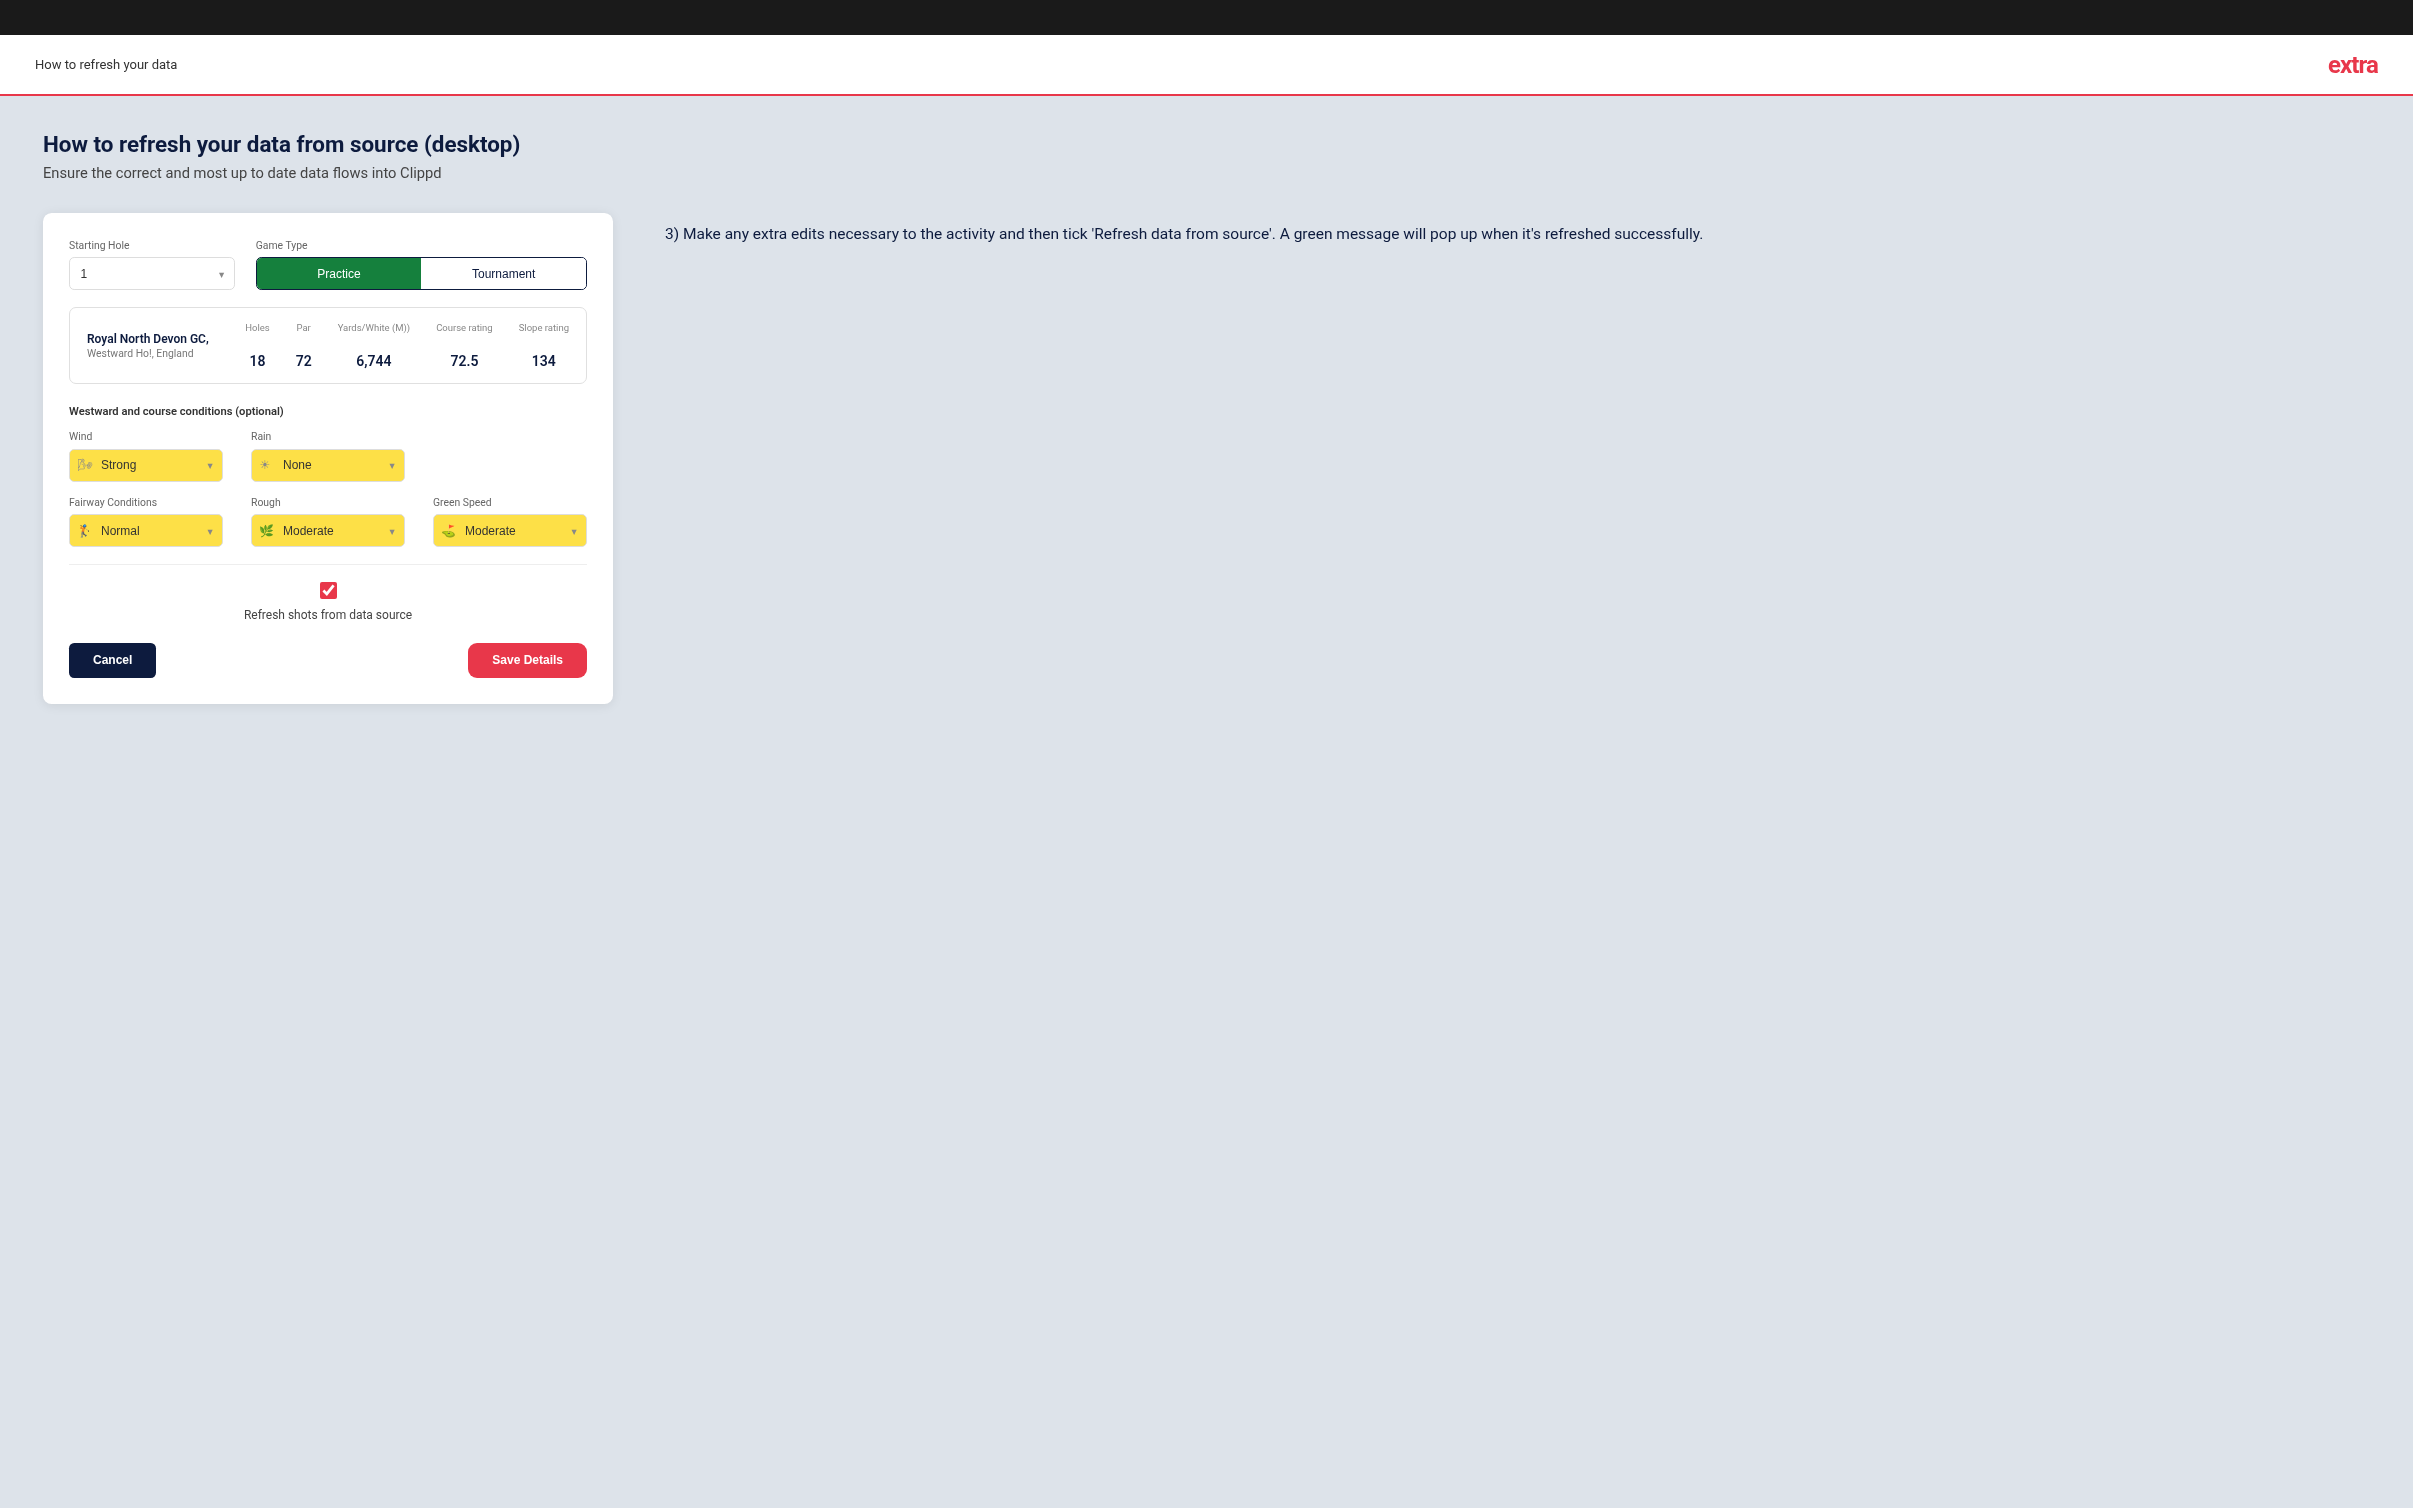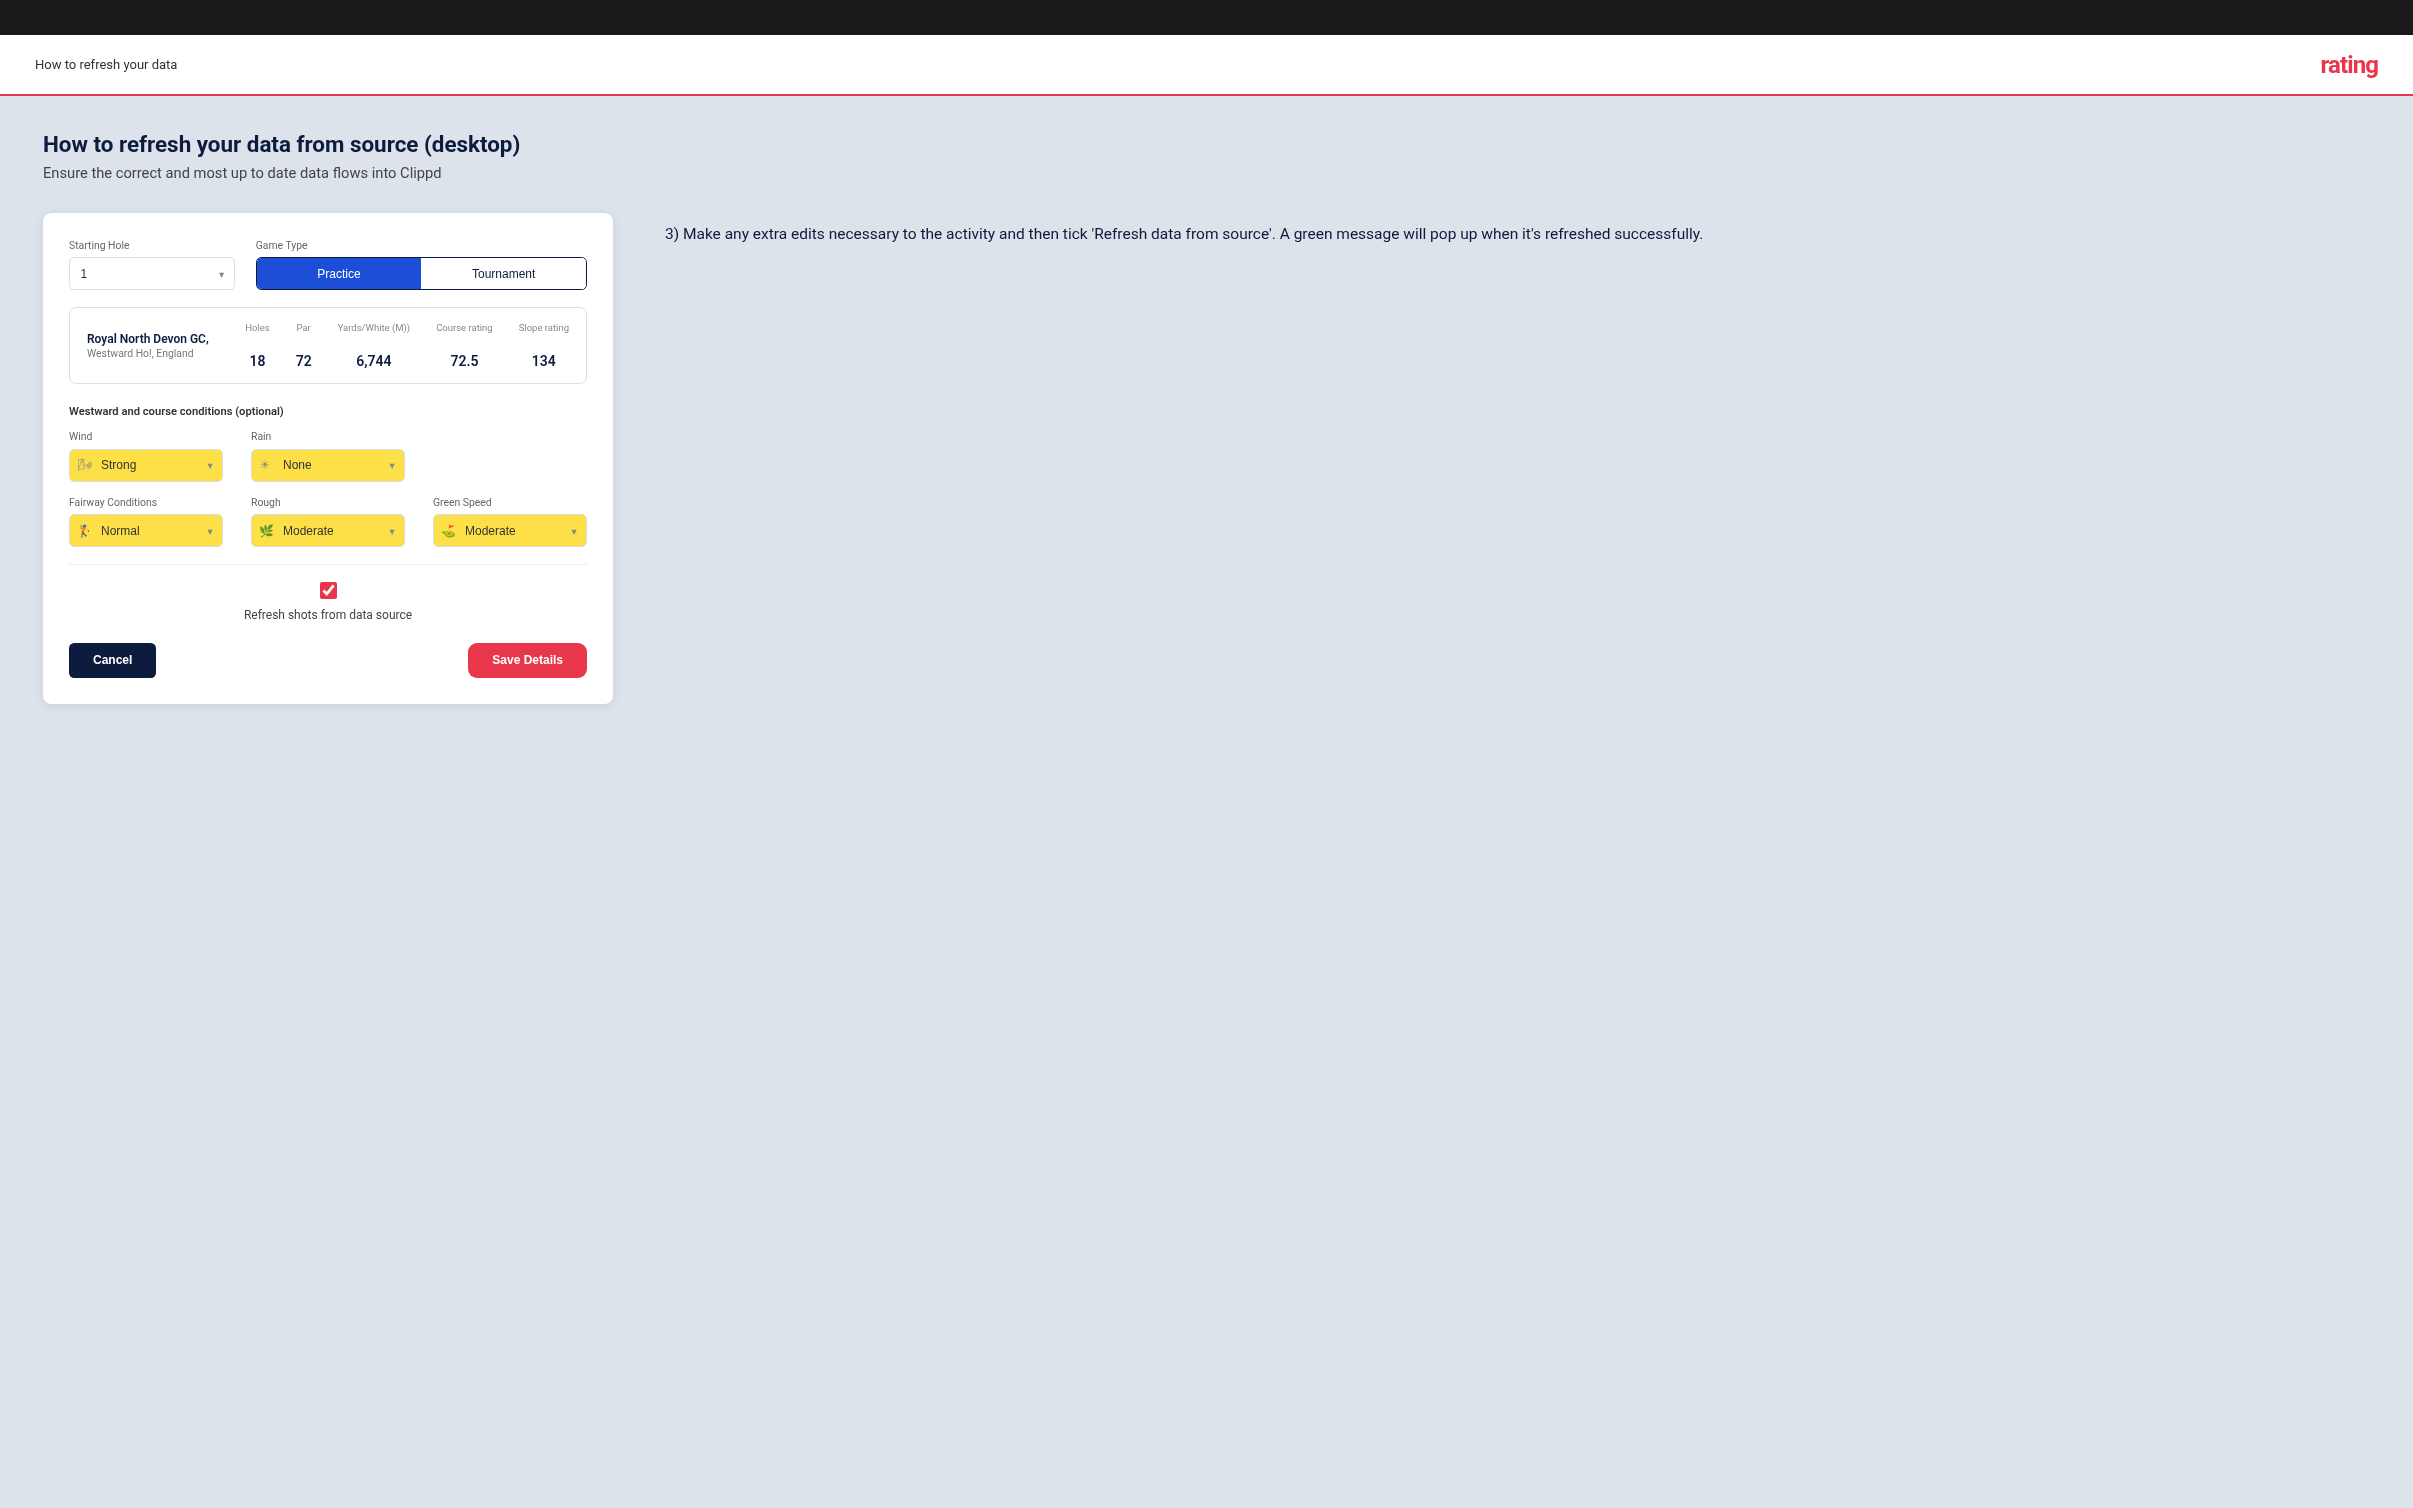--- a/index.html
+++ b/index.html
@@ -110,21 +110,21 @@
       padding: 8.6px 17px;
       font-size: 12px;
       font-weight: 500;
       cursor: pointer;
       border: none;
       background: #fff;
       color: #0d1b3e;
       transition: background 0.2s;
     }
     .btn-group-btn.active {
-      background: #1d4ed8;
+      background: #15803d;
       color: #fff;
     }
     .course-card {
       border: 1.3px solid #e0e0e0;
       border-radius: 7px;
       padding: 14px 17px;
       margin-bottom: 21px;
       display: flex;
       align-items: center;
       justify-content: space-between;
@@ -256,21 +256,21 @@
       line-height: 1.6;
     }
   </style>
 </head>
 <body>
 
 <div class="top-bar"></div>
 
 <div class="header">
   <span class="header-title">How to refresh your data</span>
-  <span class="logo">rating</span>
+  <span class="logo">extra</span>
 </div>
 
 <div class="main-content">
   <h1 class="page-heading">How to refresh your data from source (desktop)</h1>
   <p class="page-subheading">Ensure the correct and most up to date data flows into Clippd</p>
 
   <div class="content-row">
     <div class="card">
 
       <div class="form-row">

